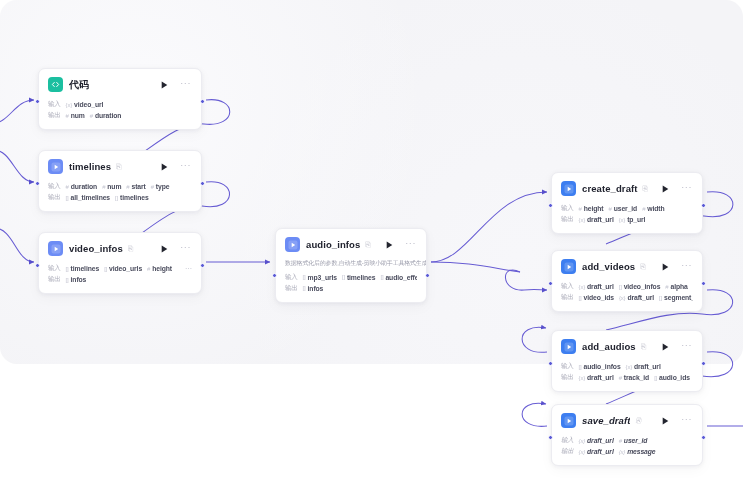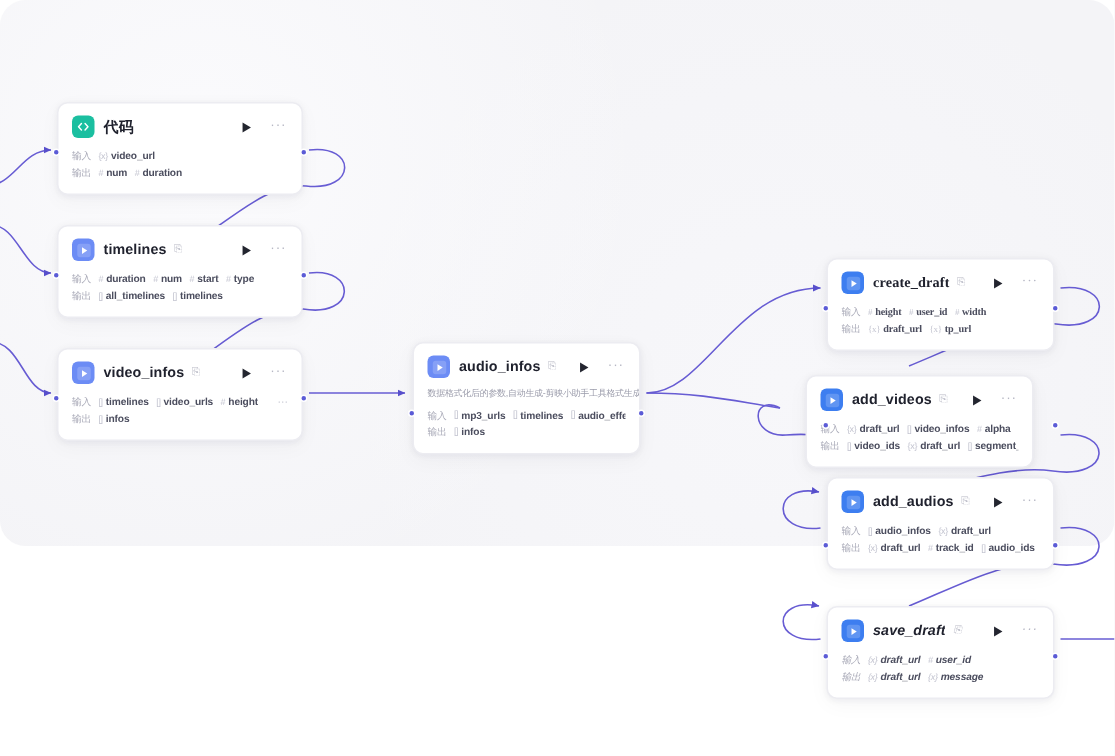--- a/index.html
+++ b/index.html
@@ -354,21 +354,21 @@
           </div>
           <div class="io-row">
             <span class="io-label">输出</span>
             <span class="chip">
               <span class="chip-type">[]</span>
               <span class="chip-name">infos</span>
             </span>
           </div>
         </div>
       </div>
-      <div class="node" style="left: 551px; top: 172px; width: 152px; font-family: Liberation Serif, serif;">
+      <div class="node" style="left: 551px; top: 172px; width: 152px;">
         <div class="node-head">
           <div class="node-icon" style="background: rgb(61, 126, 240);">
             <svg width="10" height="10" viewBox="0 0 12 12">
               <rect x="0.6" y="0.6" width="10.8" height="10.8" rx="2.4" fill="rgba(255,255,255,0.18)"></rect>
               <path d="M4.4 3.3 L8.6 6 L4.4 8.7 Z" fill="#fff"></path>
             </svg>
           </div>
           <div class="node-title">create_draft</div>
           <span class="node-badge">⎘</span>
           <div class="head-spacer"></div>
@@ -401,21 +401,21 @@
               <span class="chip-type">{x}</span>
               <span class="chip-name">draft_url</span>
             </span>
             <span class="chip">
               <span class="chip-type">{x}</span>
               <span class="chip-name">tp_url</span>
             </span>
           </div>
         </div>
       </div>
-      <div class="node" style="left: 537px; top: 250px; width: 152px;">
+      <div class="node" style="left: 551px; top: 250px; width: 152px;">
         <div class="node-head">
           <div class="node-icon" style="background: rgb(61, 126, 240);">
             <svg width="10" height="10" viewBox="0 0 12 12">
               <rect x="0.6" y="0.6" width="10.8" height="10.8" rx="2.4" fill="rgba(255,255,255,0.18)"></rect>
               <path d="M4.4 3.3 L8.6 6 L4.4 8.7 Z" fill="#fff"></path>
             </svg>
           </div>
           <div class="node-title">add_videos</div>
           <span class="node-badge">⎘</span>
           <div class="head-spacer"></div>
@@ -453,21 +453,21 @@
               <span class="chip-type">{x}</span>
               <span class="chip-name">draft_url</span>
             </span>
             <span class="chip">
               <span class="chip-type">[]</span>
               <span class="chip-name">segment_i</span>
             </span>
           </div>
         </div>
       </div>
-      <div class="node" style="left: 551px; top: 318px; width: 152px;">
+      <div class="node" style="left: 551px; top: 330px; width: 152px;">
         <div class="node-head">
           <div class="node-icon" style="background: rgb(61, 126, 240);">
             <svg width="10" height="10" viewBox="0 0 12 12">
               <rect x="0.6" y="0.6" width="10.8" height="10.8" rx="2.4" fill="rgba(255,255,255,0.18)"></rect>
               <path d="M4.4 3.3 L8.6 6 L4.4 8.7 Z" fill="#fff"></path>
             </svg>
           </div>
           <div class="node-title">add_audios</div>
           <span class="node-badge">⎘</span>
           <div class="head-spacer"></div>

